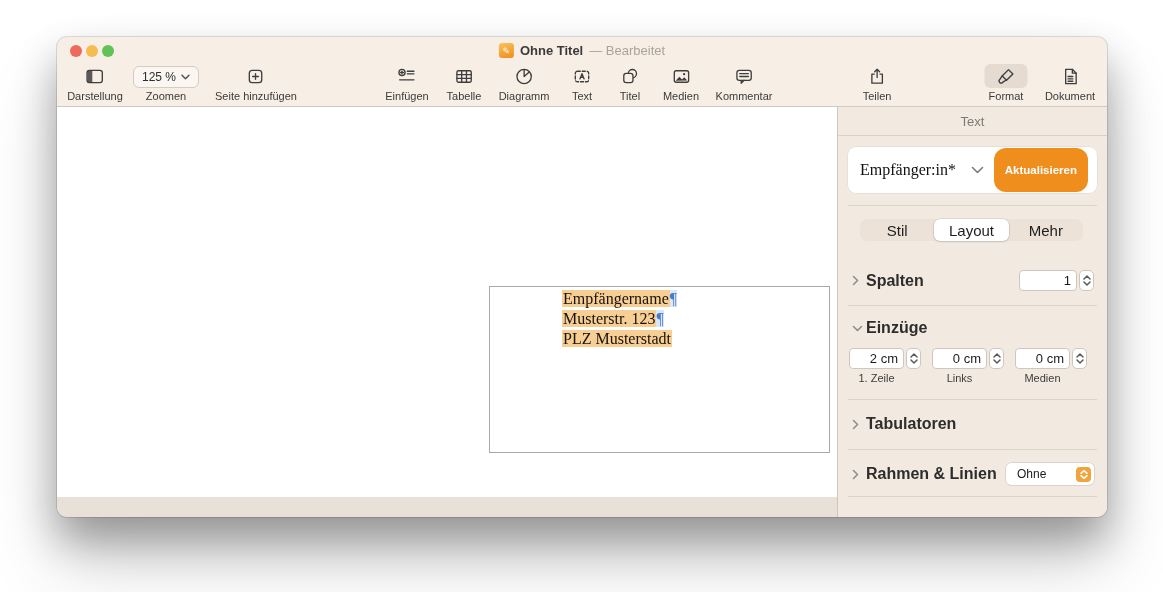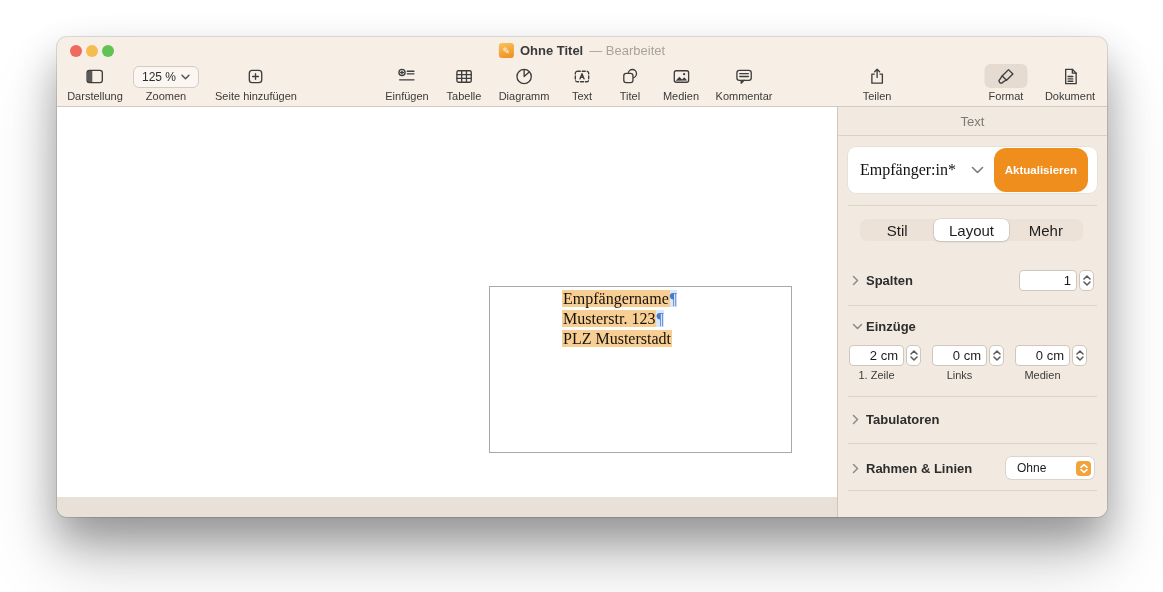--- a/index.html
+++ b/index.html
@@ -42,21 +42,21 @@
   .zoom-btn { height:22px; padding:0 8px; margin-top:2px; border:1px solid #d4cbc1;
     border-radius:6px; background:rgba(255,255,255,0.45); display:flex; align-items:center;
     gap:5px; font-size:12px; color:#2e2e2e; }
   svg.tbi { stroke:#3e3e3e; fill:none; stroke-width:1.4; stroke-linecap:round; stroke-linejoin:round; }
   
   .content { display:flex; height:410px; }
   .canvas-col { width:780px; display:flex; flex-direction:column; background:#e9e1d8; }
   .page { height:390px; background:#ffffff; position:relative; }
   .canvas-strip { flex:1; }
   
-  .textbox { position:absolute; left:432px; top:179px; width:303px; height:167px;
+  .textbox { position:absolute; left:432px; top:179px; width:341px; height:167px;
     border:1px solid #a8a8a8; background:#fff; padding:2px 0 0 0; }
   .doc-line { padding-left:72px; font-family:"Liberation Serif", serif; font-size:16px;
     line-height:20px; color:#18120a; white-space:nowrap; }
   .hl { background:#f7cf94; padding:0 1px; }
   .pilcrow { background:#d9e7fa; color:#4a7bc8; font-family:"Liberation Serif", serif; }
   
   .sidebar { width:270px; background:#f2eae1; border-left:1px solid #cfc6bc; display:flex; flex-direction:column; }
   .sb-header { height:29px; border-bottom:1px solid #d9d0c6; display:flex; align-items:center;
     justify-content:center; font-size:13px; color:#7d7a76; }
   .merge-card { margin:11px 10px 0 10px; height:46px; background:#fff; border-radius:8px;
@@ -67,21 +67,21 @@
   .update-btn { background:#ef8d1d; color:#fff; font-size:11.5px; font-weight:bold;
     border:none; border-radius:12px; padding:16px 11px; margin-left:10px; }
   .divider { height:1px; background:#ddd4ca; margin:0 10px; }
   .seg { margin:13px 24px 0 22px; height:22px; background:#eade2; background:#ece2d7;
     border-radius:7px; display:flex; align-items:stretch; }
   .seg-item { flex:1; display:flex; align-items:center; justify-content:center;
     font-size:15px; color:#1e1e1e; border-radius:6px; }
   .seg-item.sel { background:#fff; box-shadow:0 0 0 0.5px rgba(0,0,0,0.15), 0 1px 2px rgba(0,0,0,0.12); }
   .row { display:flex; align-items:center; padding:0 13px 0 14px; }
   .disc { width:14px; color:#8a8a8a; display:flex; align-items:center; }
-  .row-label { font-size:13px; font-weight:bold; color:#2d2d2d;text-align:right; }
+  .row-label { font-size:16px; font-weight:bold; color:#2d2d2d;text-align:right; }
   .row .spacer { flex:1; }
   .field { background:#fff; border:1px solid #cfc7bd; border-radius:4px; height:21px;
     font-size:13px; color:#1b1b1b; display:flex; align-items:center; justify-content:flex-end;
     padding-right:5px; }
   .stepper { width:15px; height:21px; background:#fff; border:1px solid #cfc7bd; border-radius:5px;
     margin-left:2px; display:flex; flex-direction:column; align-items:center; justify-content:center; gap:1px; }
   .stepper svg { stroke:#5a5a5a; fill:none; stroke-width:1.5; stroke-linecap:round; stroke-linejoin:round; }
   .indent-groups { display:flex; padding:0 0 0 11px; margin-top:11px; }
   .indent-group { display:flex; flex-direction:column; margin-right:11px; }
   .ig-top { display:flex; }

